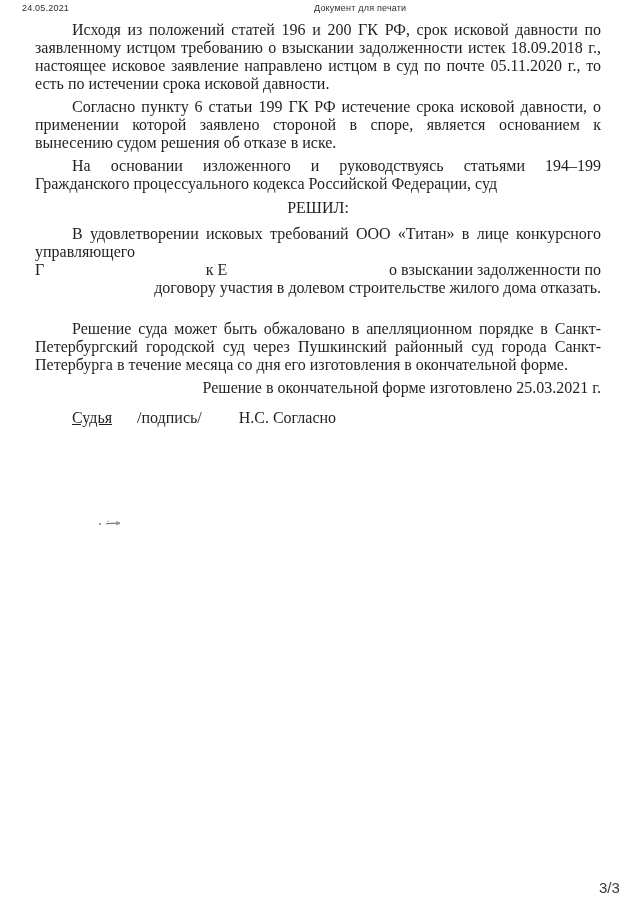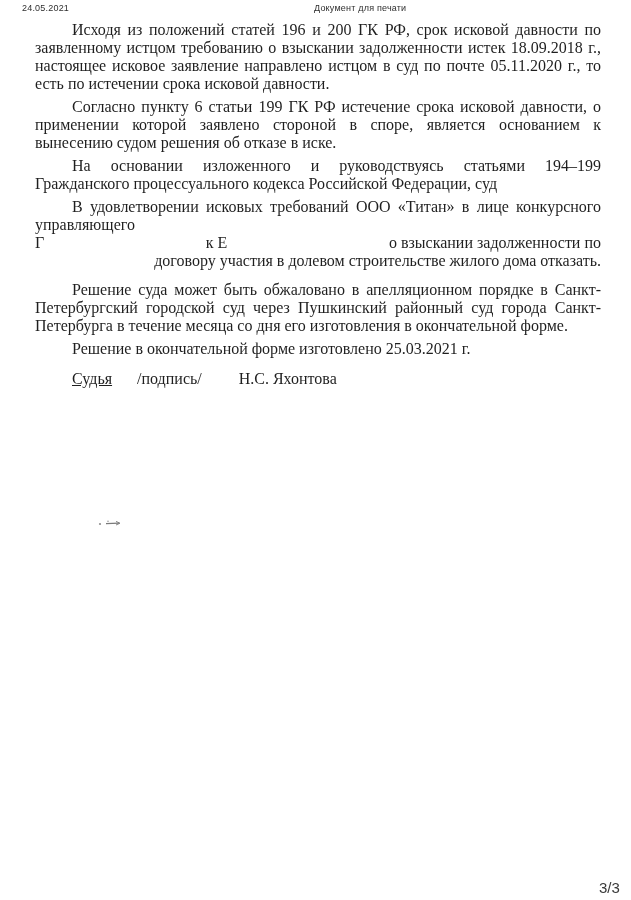--- a/index.html
+++ b/index.html
@@ -50,37 +50,37 @@
   .content p {
     margin: 0 0 5px 0;
     text-indent: 37px;
   }
   .resolution {
     text-align: center;
     text-indent: 0;
     margin: 6px 0 8px 0;
   }
   .decision {
-    margin-bottom: 11px;
+    margin-bottom: 23px;
   }
   .d-line1 {
     text-indent: 37px;
     text-align: justify;
     text-align-last: justify;
   }
   .d-line2 {
     display: flex;
     justify-content: space-between;
     text-align: left;
   }
   .d-line3 {
     text-align: right;
   }
   .content p.no-justify {
-    text-align: left;
+    text-align: right;
   }
   .signature {
     margin-top: 12px;
     text-align: left;
   }
   .signature .role   { margin-left: 37px; text-decoration: underline; }
   .signature .stamp  { margin-left: 21px; }
   .signature .name   { margin-left: 33px; }
   .pen-mark {
     position: absolute;
@@ -111,39 +111,40 @@
   </div>
 
   <div class="content">
 
     <p>Исходя из положений статей 196 и 200 ГК РФ, срок исковой давности по заявленному истцом требованию о взыскании задолженности истек 18.09.2018 г., настоящее исковое заявление направлено истцом в суд по почте 05.11.2020 г., то есть по истечении срока исковой давности.</p>
 
     <p>Согласно пункту 6 статьи 199 ГК РФ истечение срока исковой давности, о применении которой заявлено стороной в споре, является основанием к вынесению судом решения об отказе в иске.</p>
 
     <p>На основании изложенного и руководствуясь статьями 194–199 Гражданского процессуального кодекса Российской Федерации, суд</p>
 
+    <div class="resolution">РЕШИЛ:</div>
 
     <div class="decision">
       <div class="d-line1">В удовлетворении исковых требований ООО «Титан» в лице конкурсного управляющего</div>
       <div class="d-line2">
         <span>Г</span>
         <span>к Е</span>
         <span>о взыскании задолженности по</span>
       </div>
       <div class="d-line3">договору участия в долевом строительстве жилого дома отказать.</div>
     </div>
 
     <p>Решение суда может быть обжаловано в апелляционном порядке в Санкт-Петербургский городской суд через Пушкинский районный суд города Санкт-Петербурга в течение месяца со дня его изготовления в окончательной форме.</p>
 
     <p class="no-justify">Решение в окончательной форме изготовлено 25.03.2021 г.</p>
 
     <div class="signature">
       <span class="role">Судья</span>
       <span class="stamp">/подпись/</span>
-      <span class="name">Н.С. Яхонтова</span>
+      <span class="name">Н.С. Согласно</span>
     </div>
 
   </div>
 
   <div class="pen-mark">
     <svg width="28" height="10" viewBox="0 0 28 10">
       <circle cx="3" cy="6" r="1.1" fill="#6a6a6a"></circle>
       <circle cx="11" cy="3.2" r="0.8" fill="#7a7a7a"></circle>
       <path d="M9 5.6 L22 5.2" stroke="#4e4e4e" stroke-width="1.3" fill="none"></path>
       <path d="M19 3.4 L23 5.2 L19 7" stroke="#4e4e4e" stroke-width="0.9" fill="none"></path>

